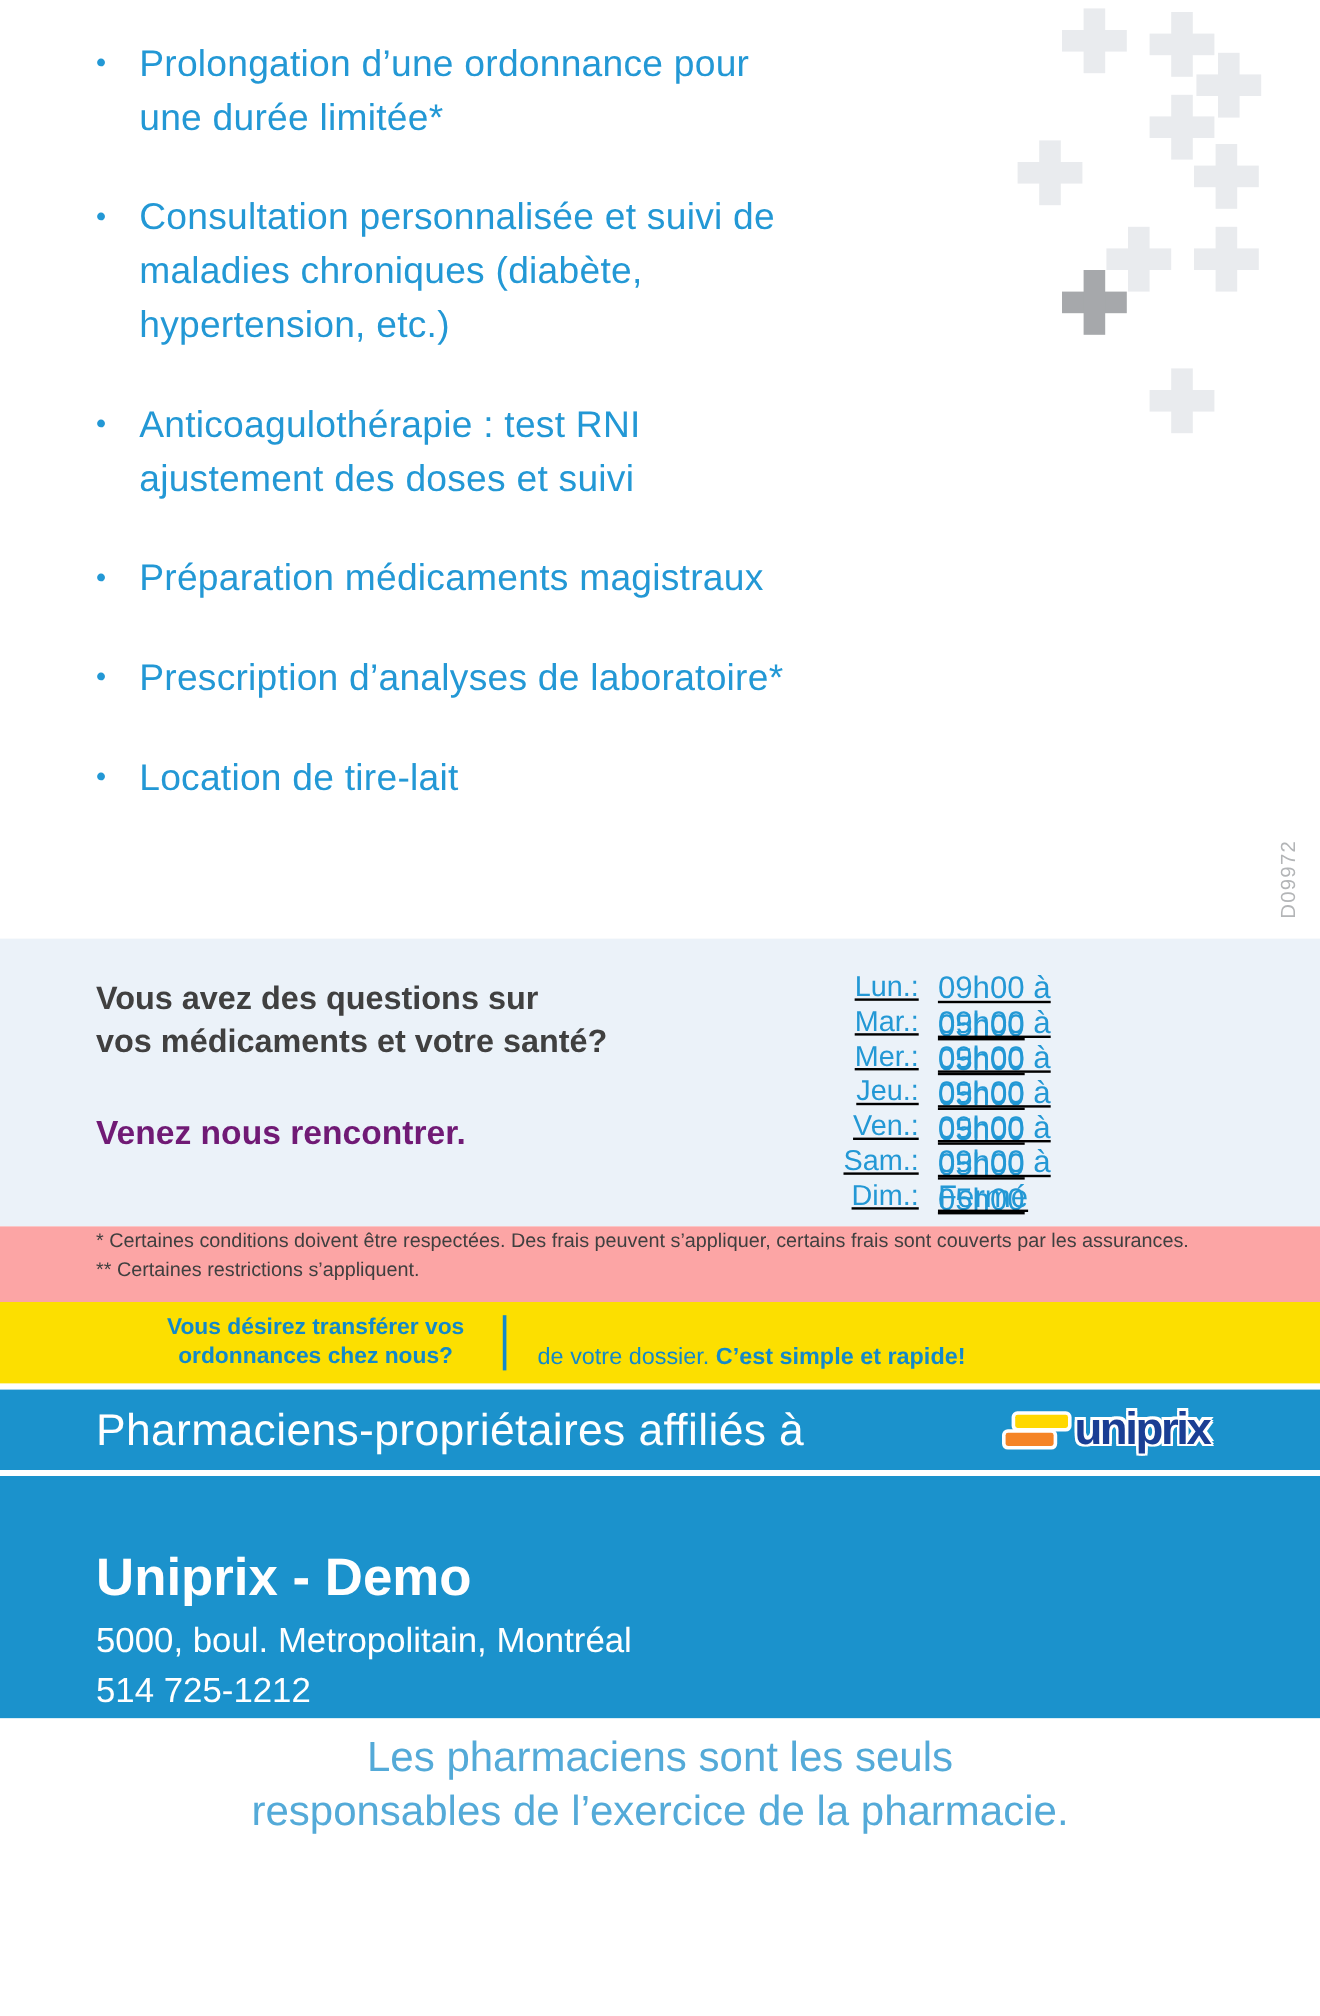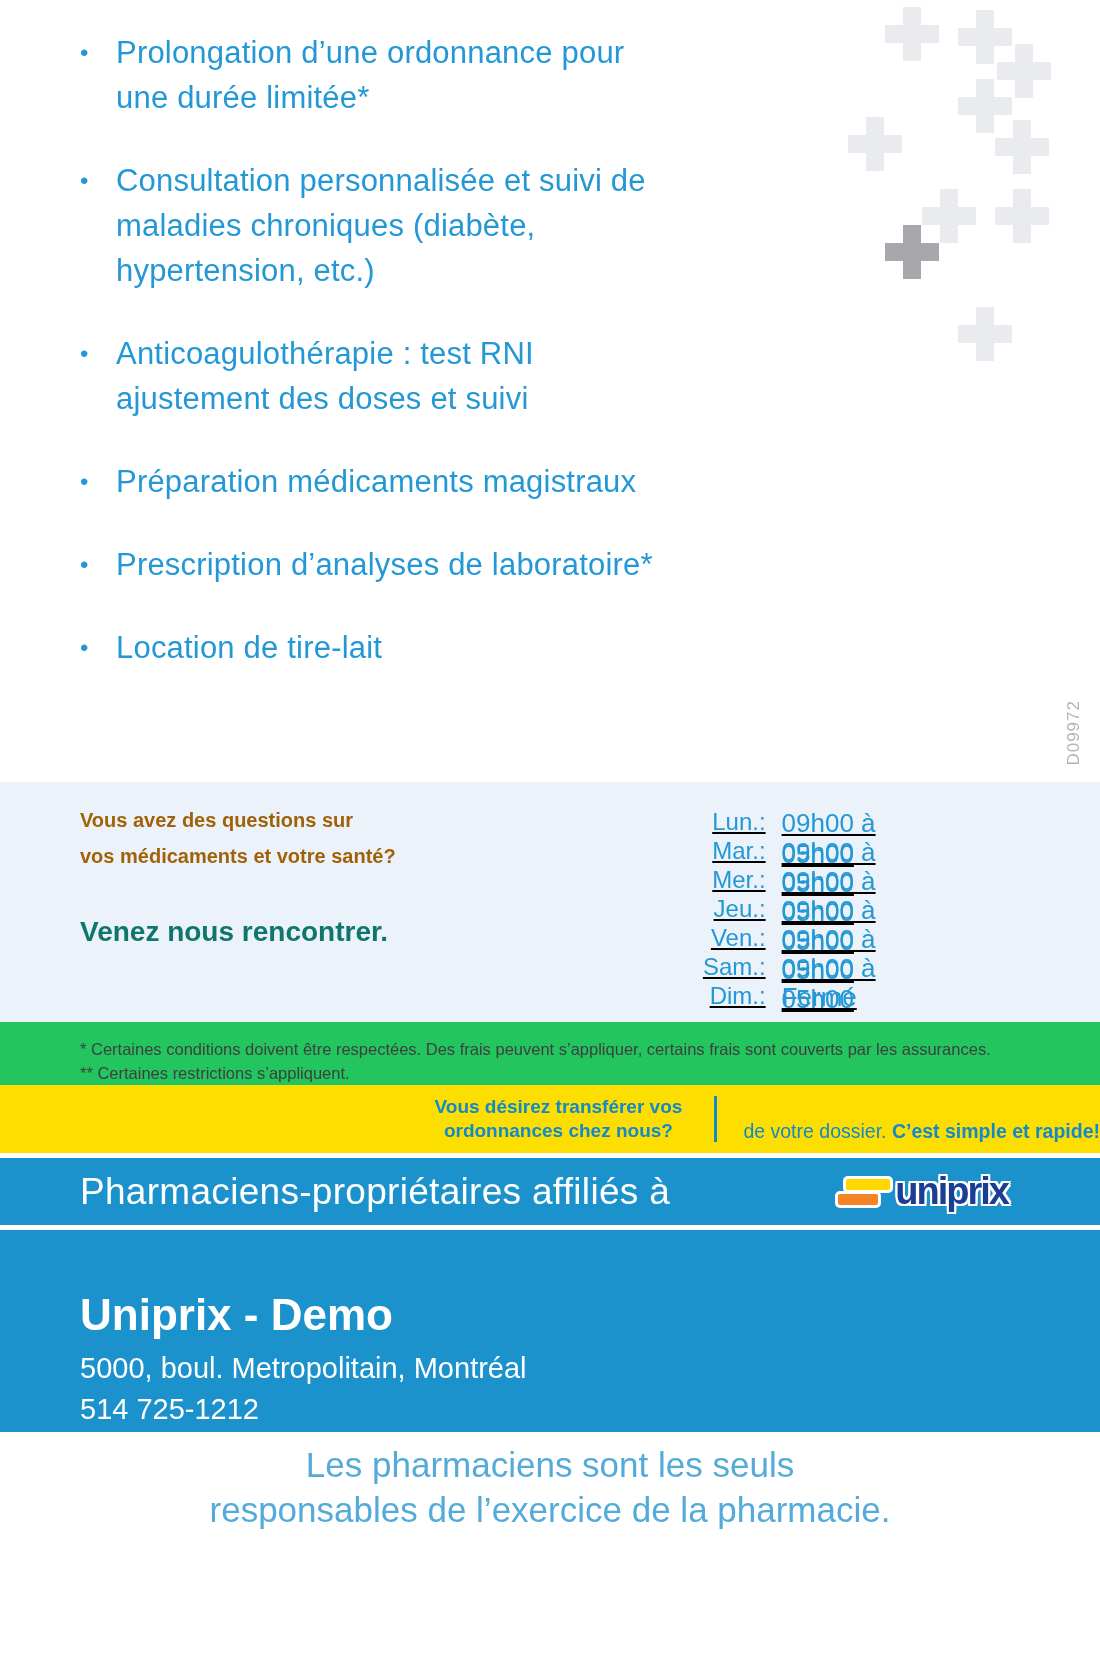--- a/index.html
+++ b/index.html
@@ -45,43 +45,43 @@
     writing-mode:vertical-rl; transform:rotate(180deg);
     color:#b3b5b7; font-size:17px; letter-spacing:1px; font-weight:300;
   }
 
   
   .info-panel {
     height:240px; background:#ebf2f9; display:flex; padding:0 80px;
   }
   .questions { width:620px; }
   .q-question {
-    margin-top:20px; color:#a16207; font-size:20px; font-weight:bold;
+    margin-top:32px; color:#404040; font-size:27px; font-weight:bold;
     line-height:36px; white-space:pre-line;
   }
-  .q-invite { margin-top:42px; color:#0f766e; font-size:28px; font-weight:bold; }
+  .q-invite { margin-top:42px; color:#701a75; font-size:28px; font-weight:bold; }
   .hours-table { margin-top:24px; margin-left:auto; margin-right:65px; }
   .hour-row { display:flex; align-items:baseline; height:29px;text-decoration:underline; }
   .hour-day {
     width:66px; text-align:right; color:#2398d5; font-size:24px; font-weight:300;
   }
   .hour-time {
     margin-left:16px; color:#2398d5; font-size:26px; font-weight:300;
     position:relative; top:2px;
   }
 
   
-  .footnotes { height:63px; background:#22c55e; padding:15px 80px 0; }
+  .footnotes { height:63px; background:#fca5a5; padding:0 80px 0; }
   .footnote {
     color:#3f3f3f; font-size:16.5px; line-height:24px; font-weight:300;
   }
 
   
   .transfer-banner {
-    height:68px; background:#fcdf00; display:flex; align-items:center;justify-content:flex-end;
+    height:68px; background:#fcdf00; display:flex; align-items:center;
   }
   .tb-question {
     margin-left:133px; width:260px; text-align:center; color:#1389ca;
     font-size:19px; line-height:24px; font-weight:bold; white-space:pre-line;
   }
   .tb-divider { width:3px; height:46px; background:#1389ca; margin:0 26px; }
   .tb-answer { color:#1389ca; font-size:19.5px; line-height:24px; font-weight:300; }
   .tb-answer b { font-weight:bold; }
 
   

